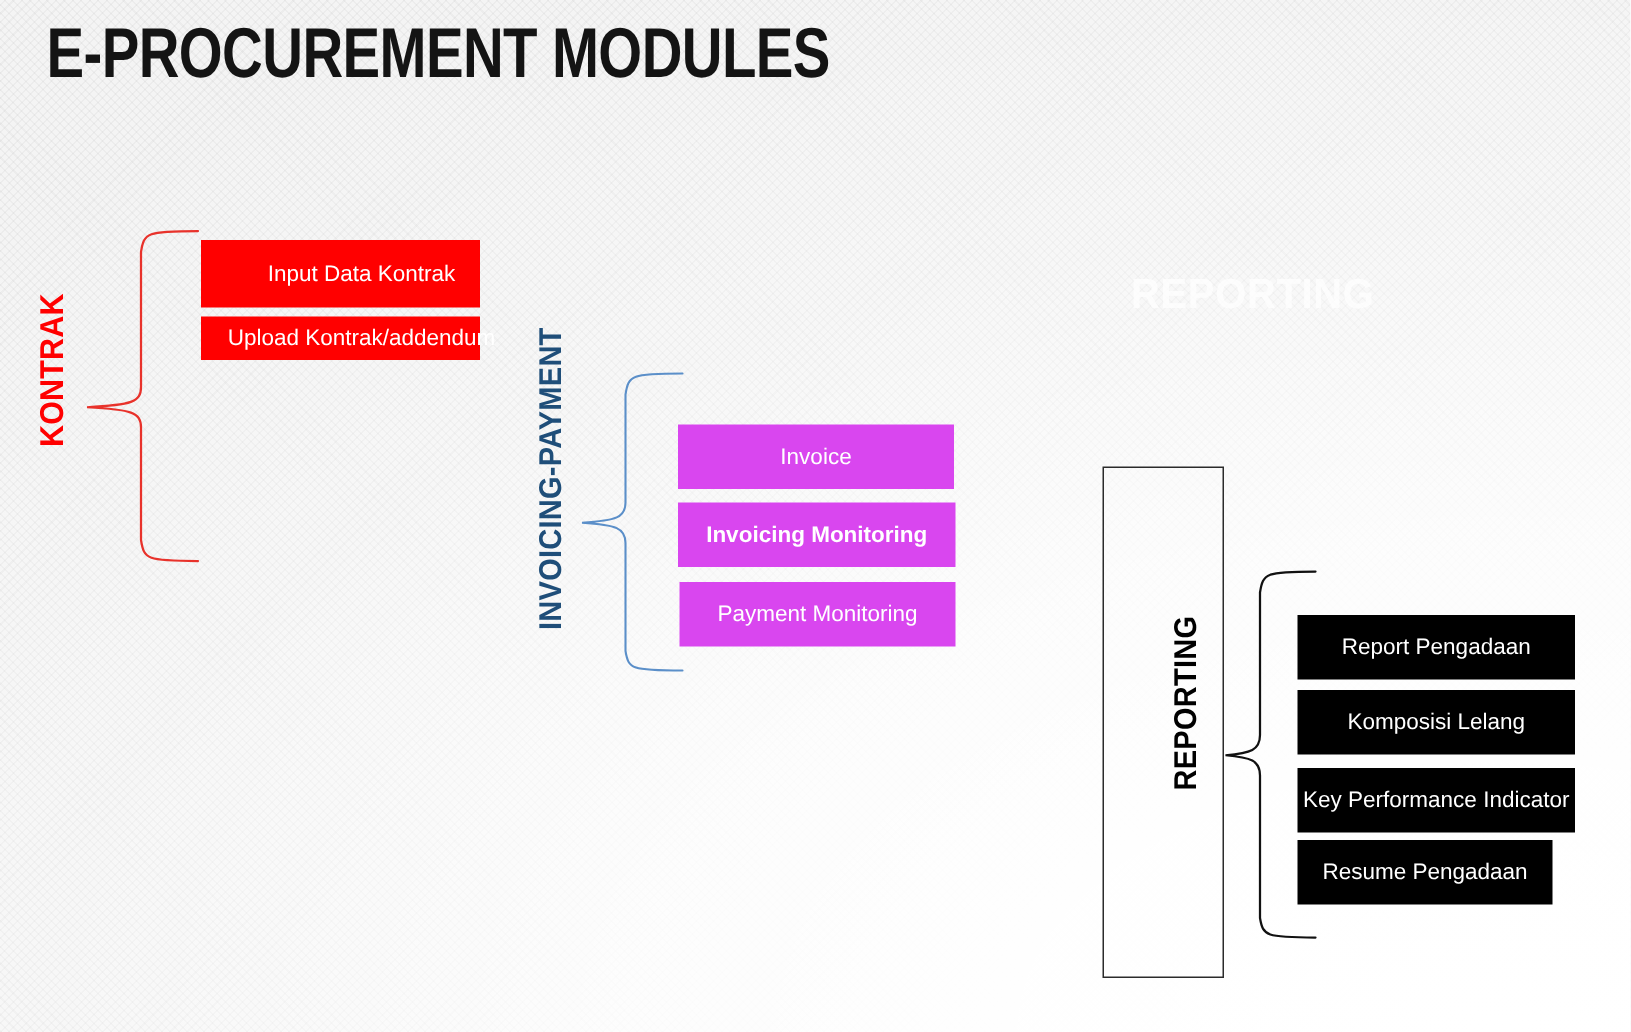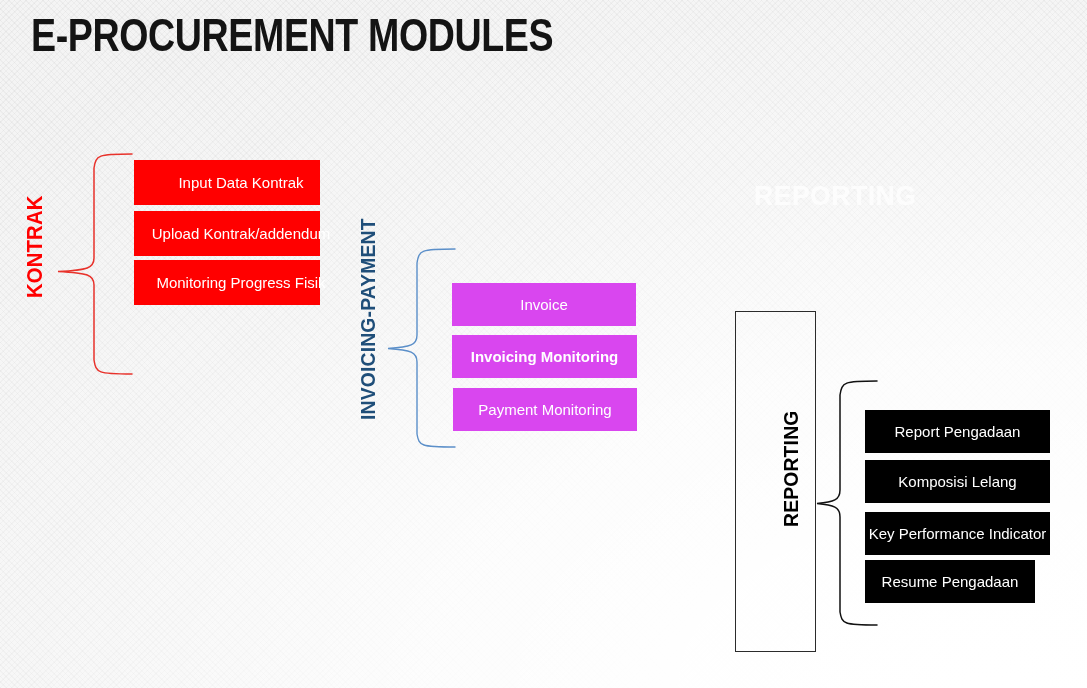--- a/index.html
+++ b/index.html
@@ -151,25 +151,22 @@
              L 42 108
              C 42 118, 36 120, 6 121.5
              C 36 123, 42 125, 42 135
              L 42 210
              C 44 223, 46 224, 80 224" fill="none" stroke="#E8322B" stroke-width="1.5" stroke-linecap="round"></path>
   </svg>
 
   <div class="module-box box-red" style="left:134px; top:160px; width:186px; height:45px;">
     <span>Input Data Kontrak</span>
   </div>
-  <div class="module-box box-red" style="left:134px; top:211px; width:186px; height:45px;">
+  <div class="module-box box-red" style="left:134px; top:211px; width:186px; height:29px;">
     <span>Upload Kontrak/addendum</span>
-  </div>
-  <div class="module-box box-red" style="left:134px; top:260px; width:186px; height:45px;">
-    <span>Monitoring Progress Fisik</span>
   </div>
 
   <div id="label-invoicing" class="vlabel">INVOICING-PAYMENT</div>
 
   <svg class="brace" style="left:383px; top:245px;" width="80" height="208" viewBox="0 0 80 208">
     <path d="M 72 4
              C 38 4, 36 5, 34 18
              L 34 90
              C 34 100, 28 102, 5 103.5
              C 28 105, 34 107, 34 117

